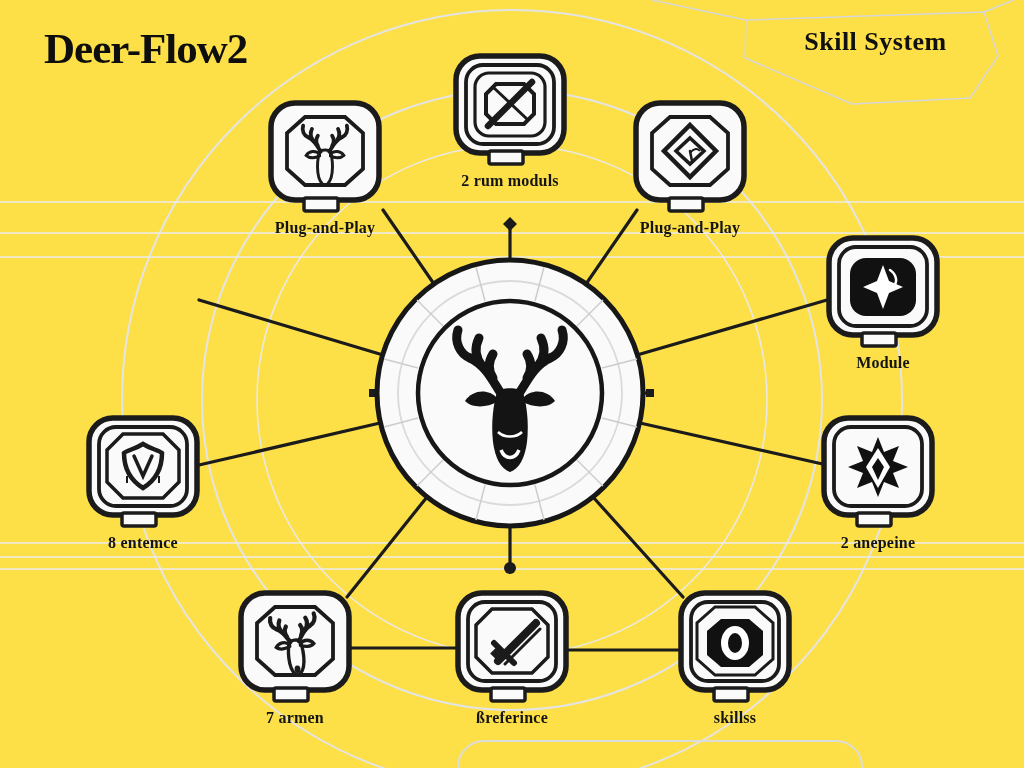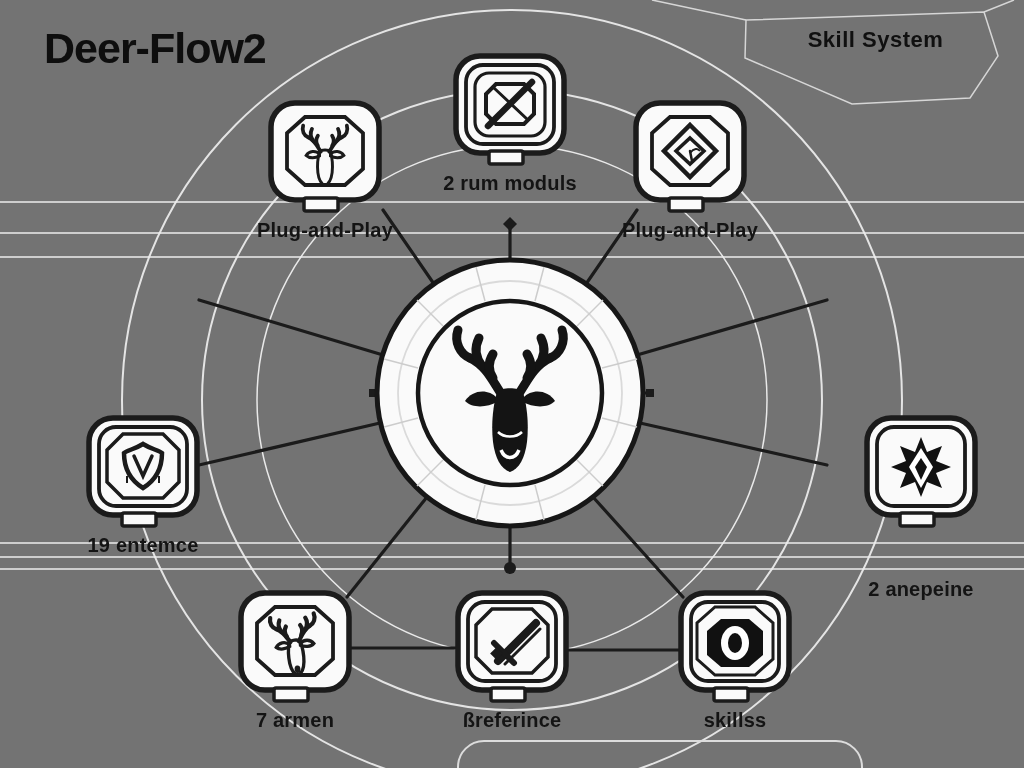--- a/index.html
+++ b/index.html
@@ -1,33 +1,33 @@
 <!DOCTYPE html>
 <html><head>
 <meta charset="utf-8">
 <style>
   html,body{margin:0;padding:0;}
   #stage{
     position:relative;width:1024px;height:768px;overflow:hidden;
-    background:#737373;font-family:Liberation Sans, sans-serif;color:#161616;
+    background:#fde047;font-family:Liberation Serif, serif;color:#161616;
   }
   #bg{position:absolute;left:0;top:0;z-index:1;}
   .node{position:absolute;width:160px;display:flex;flex-direction:column;align-items:center;z-index:3;}
   .node svg{display:block;}
   .node-label{
-    margin-top:2px;font-size:20px;font-weight:bold;letter-spacing:.2px;
+    margin-top:2px;font-size:16px;font-weight:bold;letter-spacing:.2px;
     white-space:nowrap;color:#141414;text-align:right;
   }
   #title{
     position:absolute;left:44px;top:24px;z-index:4;
     font-size:43px;font-weight:bold;letter-spacing:-1px;color:#0e0e0e;
   }
   #banner{
     position:absolute;left:768px;top:27px;width:215px;z-index:4;text-align:center;
-    font-size:22px;font-weight:bold;color:#101010;letter-spacing:.5px;white-space:nowrap;
+    font-size:26px;font-weight:bold;color:#101010;letter-spacing:.5px;white-space:nowrap;
   }
 </style>
 </head>
 <body>
 
 <div id="stage">
 
   <svg id="bg" width="1024" height="768" viewBox="0 0 1024 768">
 
     <g fill="none" stroke="#e4e4e4" stroke-width="2">
@@ -176,25 +176,36 @@
     <svg width="120" height="120" viewBox="0 0 120 120">
       <rect x="6" y="6" width="108" height="97" rx="24" fill="#fafafa" stroke="#1b1b1b" stroke-width="5.5"></rect>
       <rect x="39" y="101" width="34" height="13" rx="2" fill="#fafafa" stroke="#1b1b1b" stroke-width="3.5"></rect>
       <rect x="16" y="15" width="88" height="79" rx="17" fill="none" stroke="#1b1b1b" stroke-width="3.8"></rect>
       <path d="M40,22 L80,22 L96,38 L96,70 L80,86 L40,86 L24,70 L24,38 Z" fill="none" stroke="#1b1b1b" stroke-width="3.5"></path>
       <path d="M60,32 C52,37 45,38 41,41 C41,56 47,68 60,76 C73,68 79,56 79,41 C75,38 68,37 60,32 Z" fill="none" stroke="#1b1b1b" stroke-width="4.5"></path>
       <path d="M51,44 L60,64 L69,44" fill="none" stroke="#1b1b1b" stroke-width="3.5" stroke-linecap="round"></path>
       <line x1="44" y1="64" x2="44" y2="71" stroke="#1b1b1b" stroke-width="2"></line>
       <line x1="76" y1="64" x2="76" y2="71" stroke="#1b1b1b" stroke-width="2"></line>
     </svg>
-    <div class="node-label">19 entemce</div>
-  </div>
-
-
-  <div class="node" style="left:841px;top:412px;gap:44px;">
+    <div class="node-label">8 entemce</div>
+  </div>
+
+  <div class="node" style="left:803px;top:232px;">
+    <svg width="120" height="120" viewBox="0 0 120 120">
+      <rect x="6" y="6" width="108" height="97" rx="24" fill="#fafafa" stroke="#1b1b1b" stroke-width="5.5"></rect>
+      <rect x="39" y="101" width="34" height="13" rx="2" fill="#fafafa" stroke="#1b1b1b" stroke-width="3.5"></rect>
+      <rect x="16" y="15" width="88" height="79" rx="17" fill="none" stroke="#1b1b1b" stroke-width="3.8"></rect>
+      <rect x="27" y="26" width="66" height="58" rx="16" fill="#111111"></rect>
+      <path d="M60,33 L66,49 L80,55 L66,61 L60,77 L54,61 L40,55 L54,49 Z" fill="#ffffff"></path>
+      <path d="M67,38 C73,42 75,49 71,54" fill="none" stroke="#ffffff" stroke-width="2.5" stroke-linecap="round"></path>
+    </svg>
+    <div class="node-label">Module</div>
+  </div>
+
+  <div class="node" style="left:798px;top:412px;">
     <svg width="120" height="120" viewBox="0 0 120 120">
       <rect x="6" y="6" width="108" height="97" rx="24" fill="#fafafa" stroke="#1b1b1b" stroke-width="5.5"></rect>
       <rect x="39" y="101" width="34" height="13" rx="2" fill="#fafafa" stroke="#1b1b1b" stroke-width="3.5"></rect>
       <rect x="16" y="15" width="88" height="79" rx="17" fill="none" stroke="#1b1b1b" stroke-width="3.8"></rect>
       <polygon fill="#111111" points="60,25 66,40 81,34 75,49 90,55 75,61 81,76 66,70 60,85 54,70 39,76 45,61 30,55 45,49 39,34 54,40"></polygon>
       <path d="M60,36 L72,55 L60,76 L48,55 Z" fill="#ffffff"></path>
       <path d="M60,46 L66,55 L60,68 L54,55 Z" fill="#111111"></path>
     </svg>
     <div class="node-label">2 anepeine</div>
   </div>

